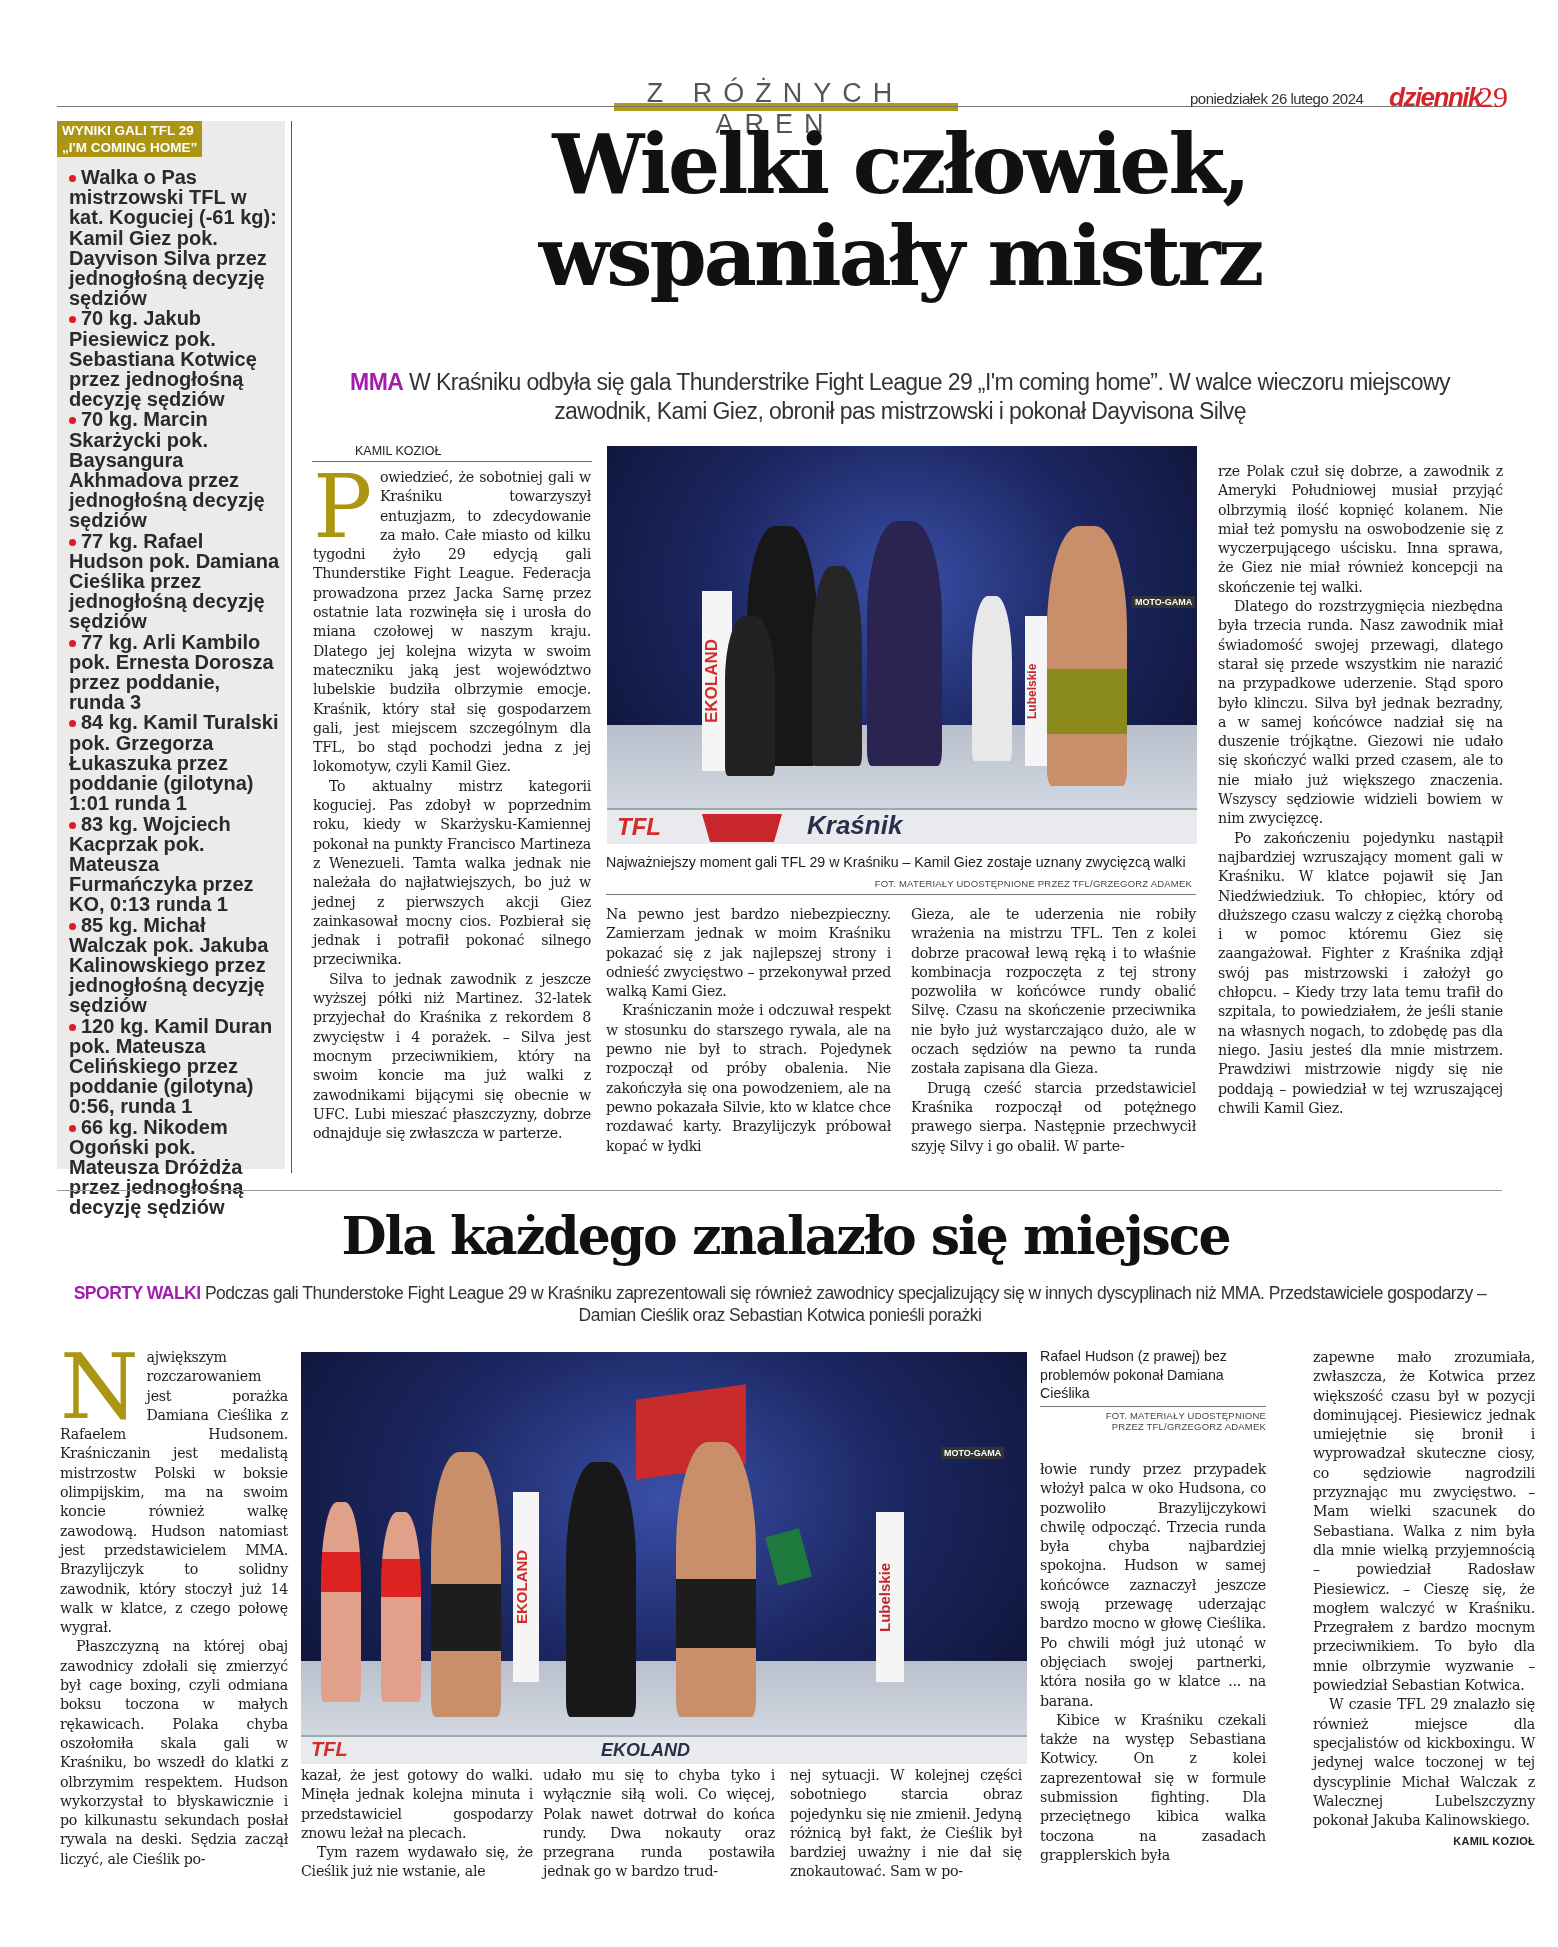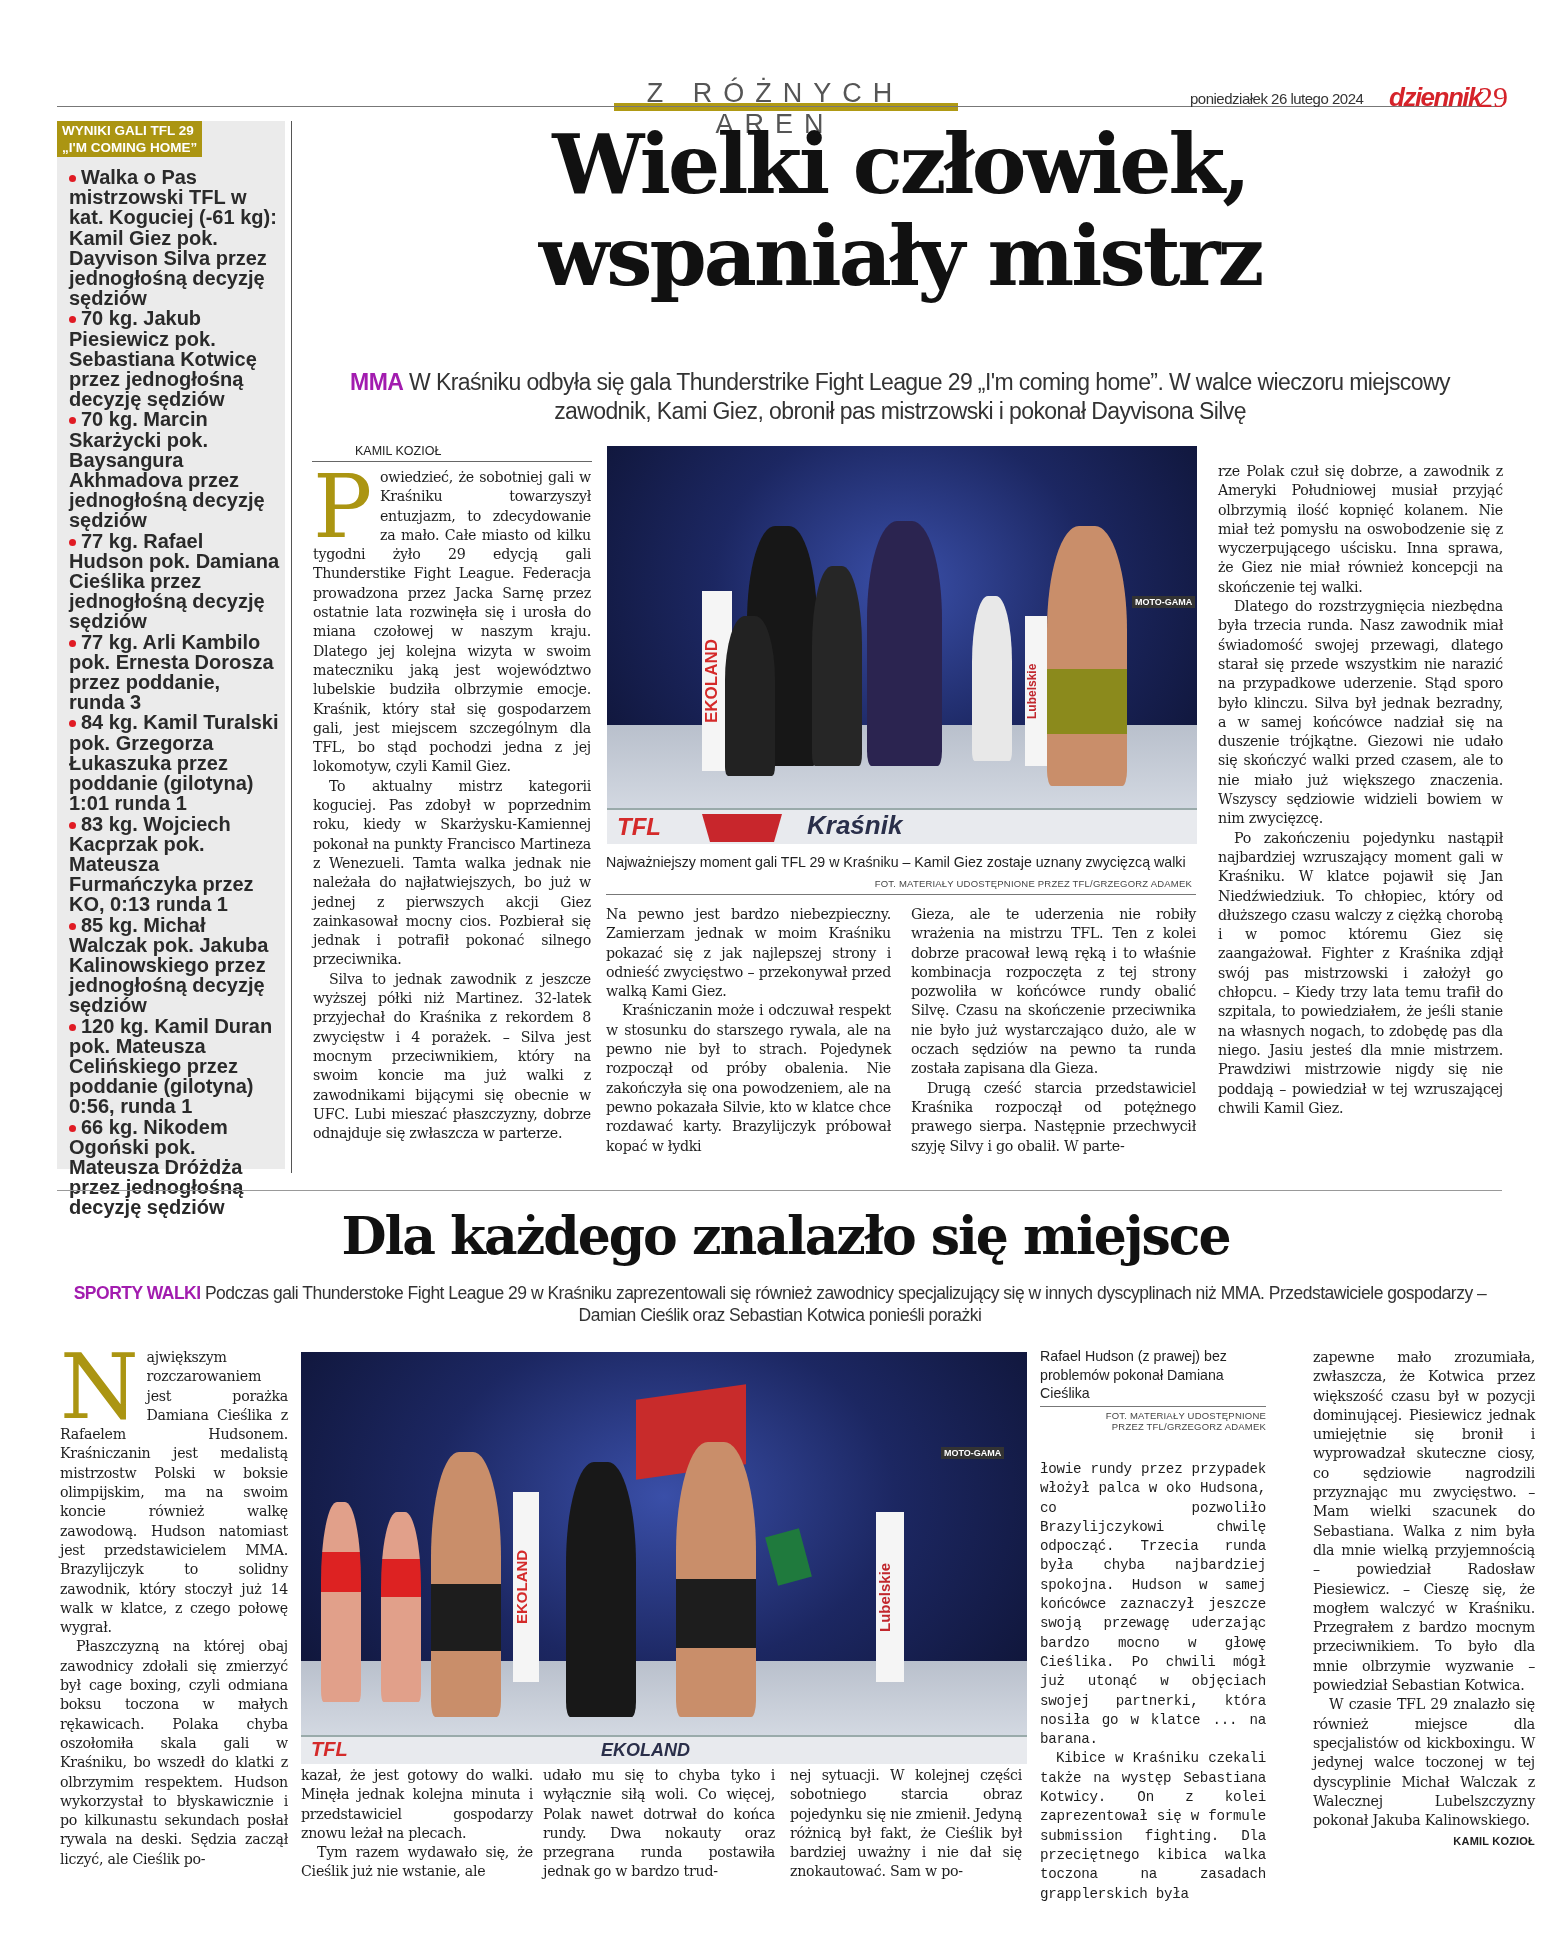--- a/index.html
+++ b/index.html
@@ -267,21 +267,21 @@
 <div class="col" style="left:301px; top:1766px; width:232px;">
   <p class="first">kazał, że jest gotowy do walki. Minęła jednak kolejna minuta i przedstawiciel gospodarzy znowu leżał na plecach.</p>
   <p>Tym razem wydawało się, że Cieślik już nie wstanie, ale</p>
 </div>
 <div class="col" style="left:543px; top:1766px; width:232px;">
   <p class="first">udało mu się to chyba tyko i wyłącznie siłą woli. Co więcej, Polak nawet dotrwał do końca rundy. Dwa nokauty oraz przegrana runda postawiła jednak go w bardzo trud-</p>
 </div>
 <div class="col" style="left:790px; top:1766px; width:232px;">
   <p class="first">nej sytuacji. W kolejnej części sobotniego starcia obraz pojedynku się nie zmienił. Jedyną różnicą był fakt, że Cieślik był bardziej uważny i nie dał się znokautować. Sam w po-</p>
 </div>
-<div class="col" style="left:1040px; top:1460px; width:226px;font-family:Liberation Mono, monospace;">
+<div class="col" style="left:1040px; top:1460px; width:226px;">
   <p class="first">łowie rundy przez przypadek włożył palca w oko Hudsona, co pozwoliło Brazylijczykowi chwilę odpocząć. Trzecia runda była chyba najbardziej spokojna. Hudson w samej końcówce zaznaczył jeszcze swoją przewagę uderzając bardzo mocno w głowę Cieślika. Po chwili mógł już utonąć w objęciach swojej partnerki, która nosiła go w klatce ... na barana.</p>
   <p>Kibice w Kraśniku czekali także na występ Sebastiana Kotwicy. On z kolei zaprezentował się w formule submission fighting. Dla przeciętnego kibica walka toczona na zasadach grapplerskich była</p>
 </div>
 <div class="col" style="left:1281px; top:1348px; width:222px;margin-left:32px;">
   <p class="first">zapewne mało zrozumiała, zwłaszcza, że Kotwica przez większość czasu był w pozycji dominującej. Piesiewicz jednak umiejętnie się bronił i wyprowadzał skuteczne ciosy, co sędziowie nagrodzili przyznając mu zwycięstwo. – Mam wielki szacunek do Sebastiana. Walka z nim była dla mnie wielką przyjemnością – powiedział Radosław Piesiewicz. – Cieszę się, że mogłem walczyć w Kraśniku. Przegrałem z bardzo mocnym przeciwnikiem. To było dla mnie olbrzymie wyzwanie – powiedział Sebastian Kotwica.</p>
   <p>W czasie TFL 29 znalazło się również miejsce dla specjalistów od kickboxingu. W jedynej walce toczonej w tej dyscyplinie Michał Walczak z Walecznej Lubelszczyzny pokonał Jakuba Kalinowskiego.</p>
   <div class="endsign">KAMIL KOZIOŁ</div>
 </div>
 
 </body></html>

